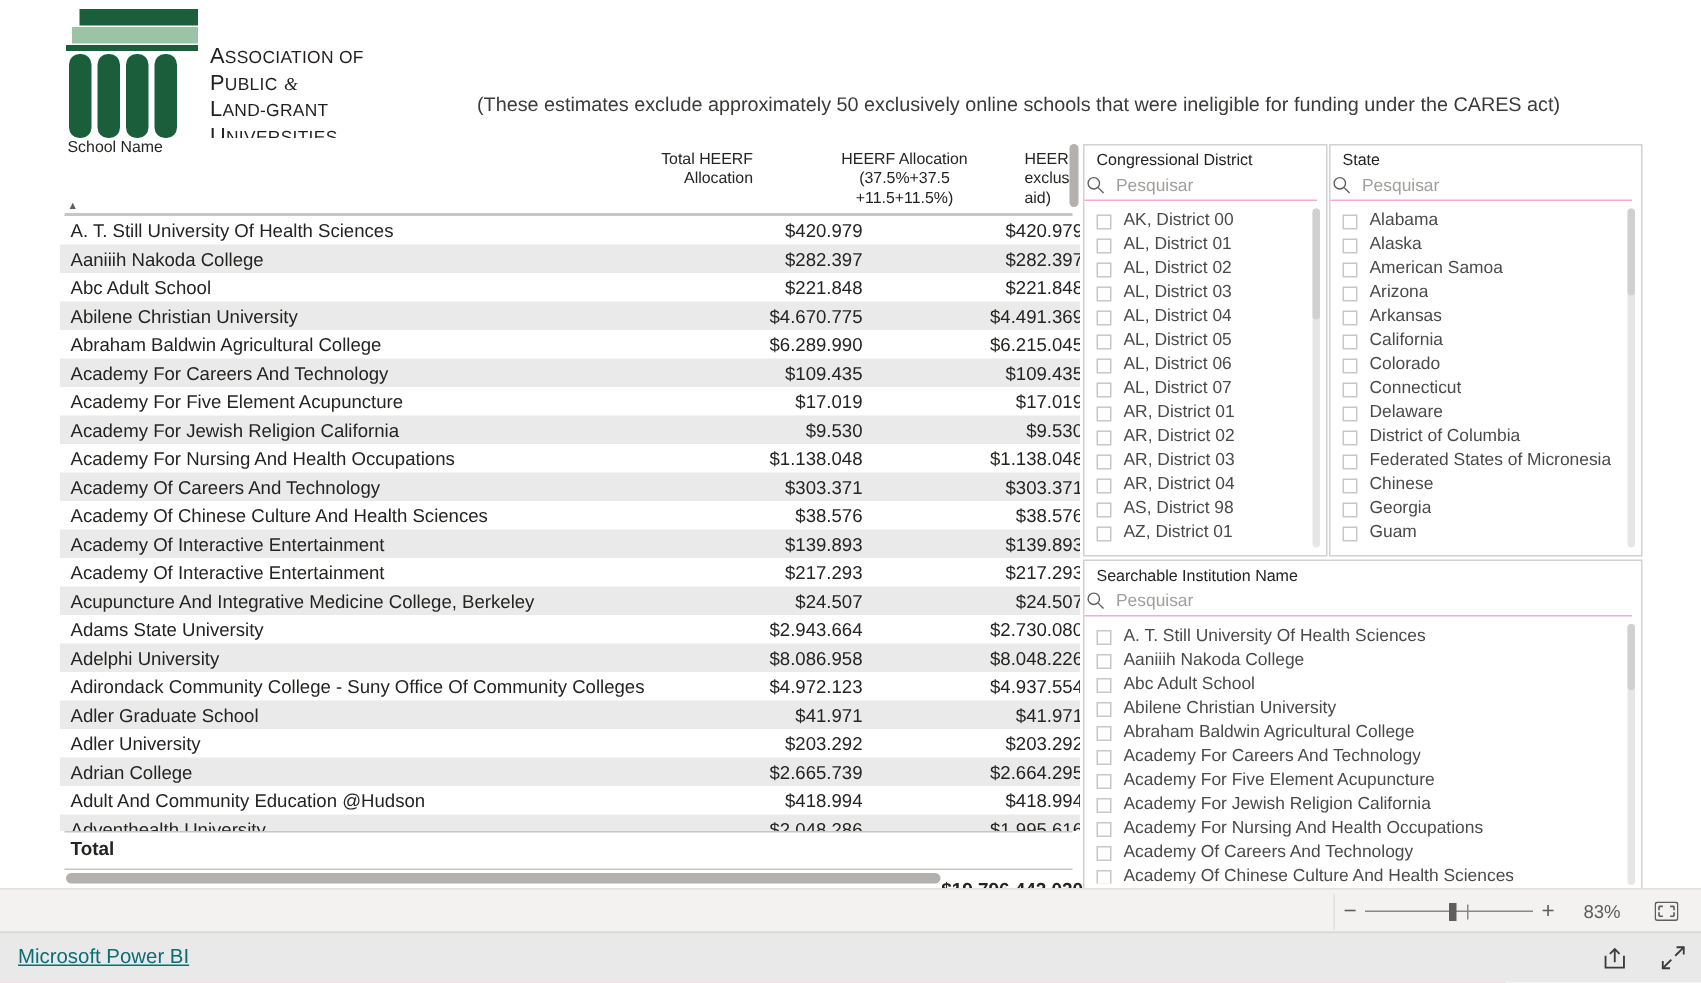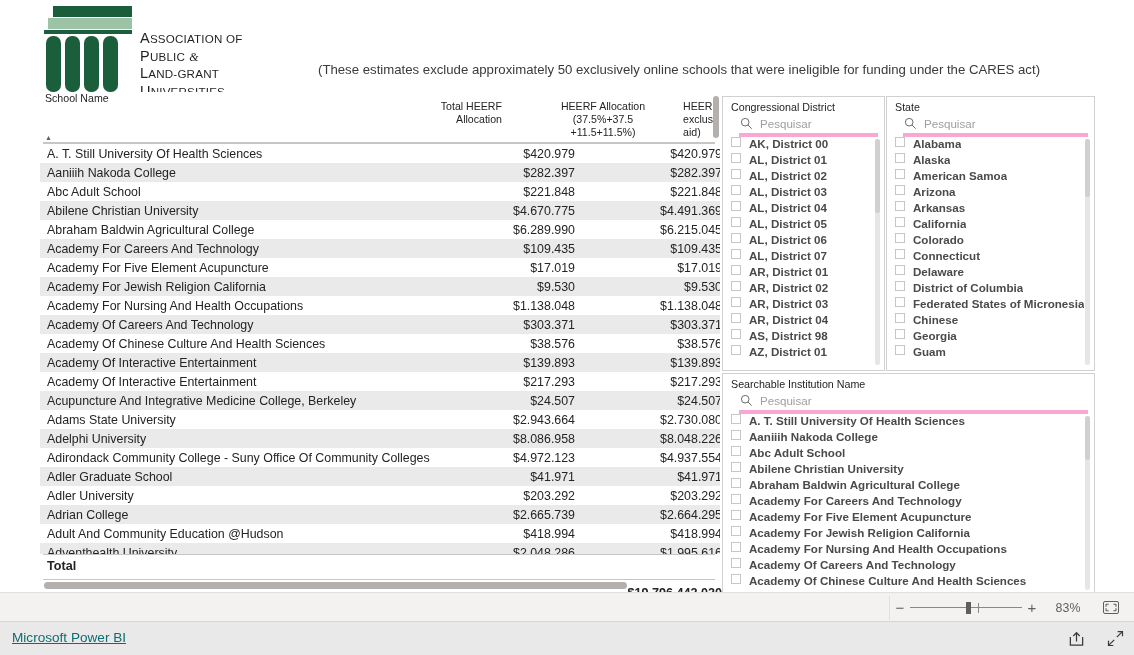--- a/index.html
+++ b/index.html
@@ -173,40 +173,39 @@
   #slicer-district { left: 722px; top: 96px;  width: 163px; height: 275px; }
   #slicer-state    { left: 886px; top: 96px;  width: 209px; height: 275px; }
   #slicer-inst     { left: 722px; top: 373px; width: 373px; height: 223px; }
 
   .slicer-title {
     position: absolute; left: 8px; top: 4px;
     font-size: 10.7px; color: #252423; font-weight: 400;
     white-space: nowrap;
   }
   .slicer-search {
-    position: absolute; left: 16px; top: 19px; right: 6px; height: 17px;
-    border-bottom: 4px solid #f9a8d4;
+    position: absolute; left: 0; top: 19px; right: 6px; height: 17px;
+    border-bottom: 1px solid #f9a8d4;
   }
   .slicer-search .sicon {
     position: absolute; left: 1px; top: 1px; width: 13px; height: 13px;
   }
   .slicer-search .sph {
     position: absolute; left: 21px; top: 1px;
     font-size: 11.6px; color: #a19f9d; white-space: nowrap;
   }
   .slicer-list {
     position: absolute; left: 6px; right: 6px; top: 40px; bottom: 6px;
     overflow: hidden;
   }
   .sitem {
     position: relative;
     height: 16px;
     display: flex;
-    align-items: flex-start;
-    font-weight: bold;
+    align-items: flex-end;
   }
   .cbox {
     width: 10px; height: 10px;
     border: 1px solid #c7c7c7;
     background: #ffffff;
     box-sizing: border-box;
     margin-left: 2px;
     margin-right: 8px;
     flex: 0 0 auto;
   }

